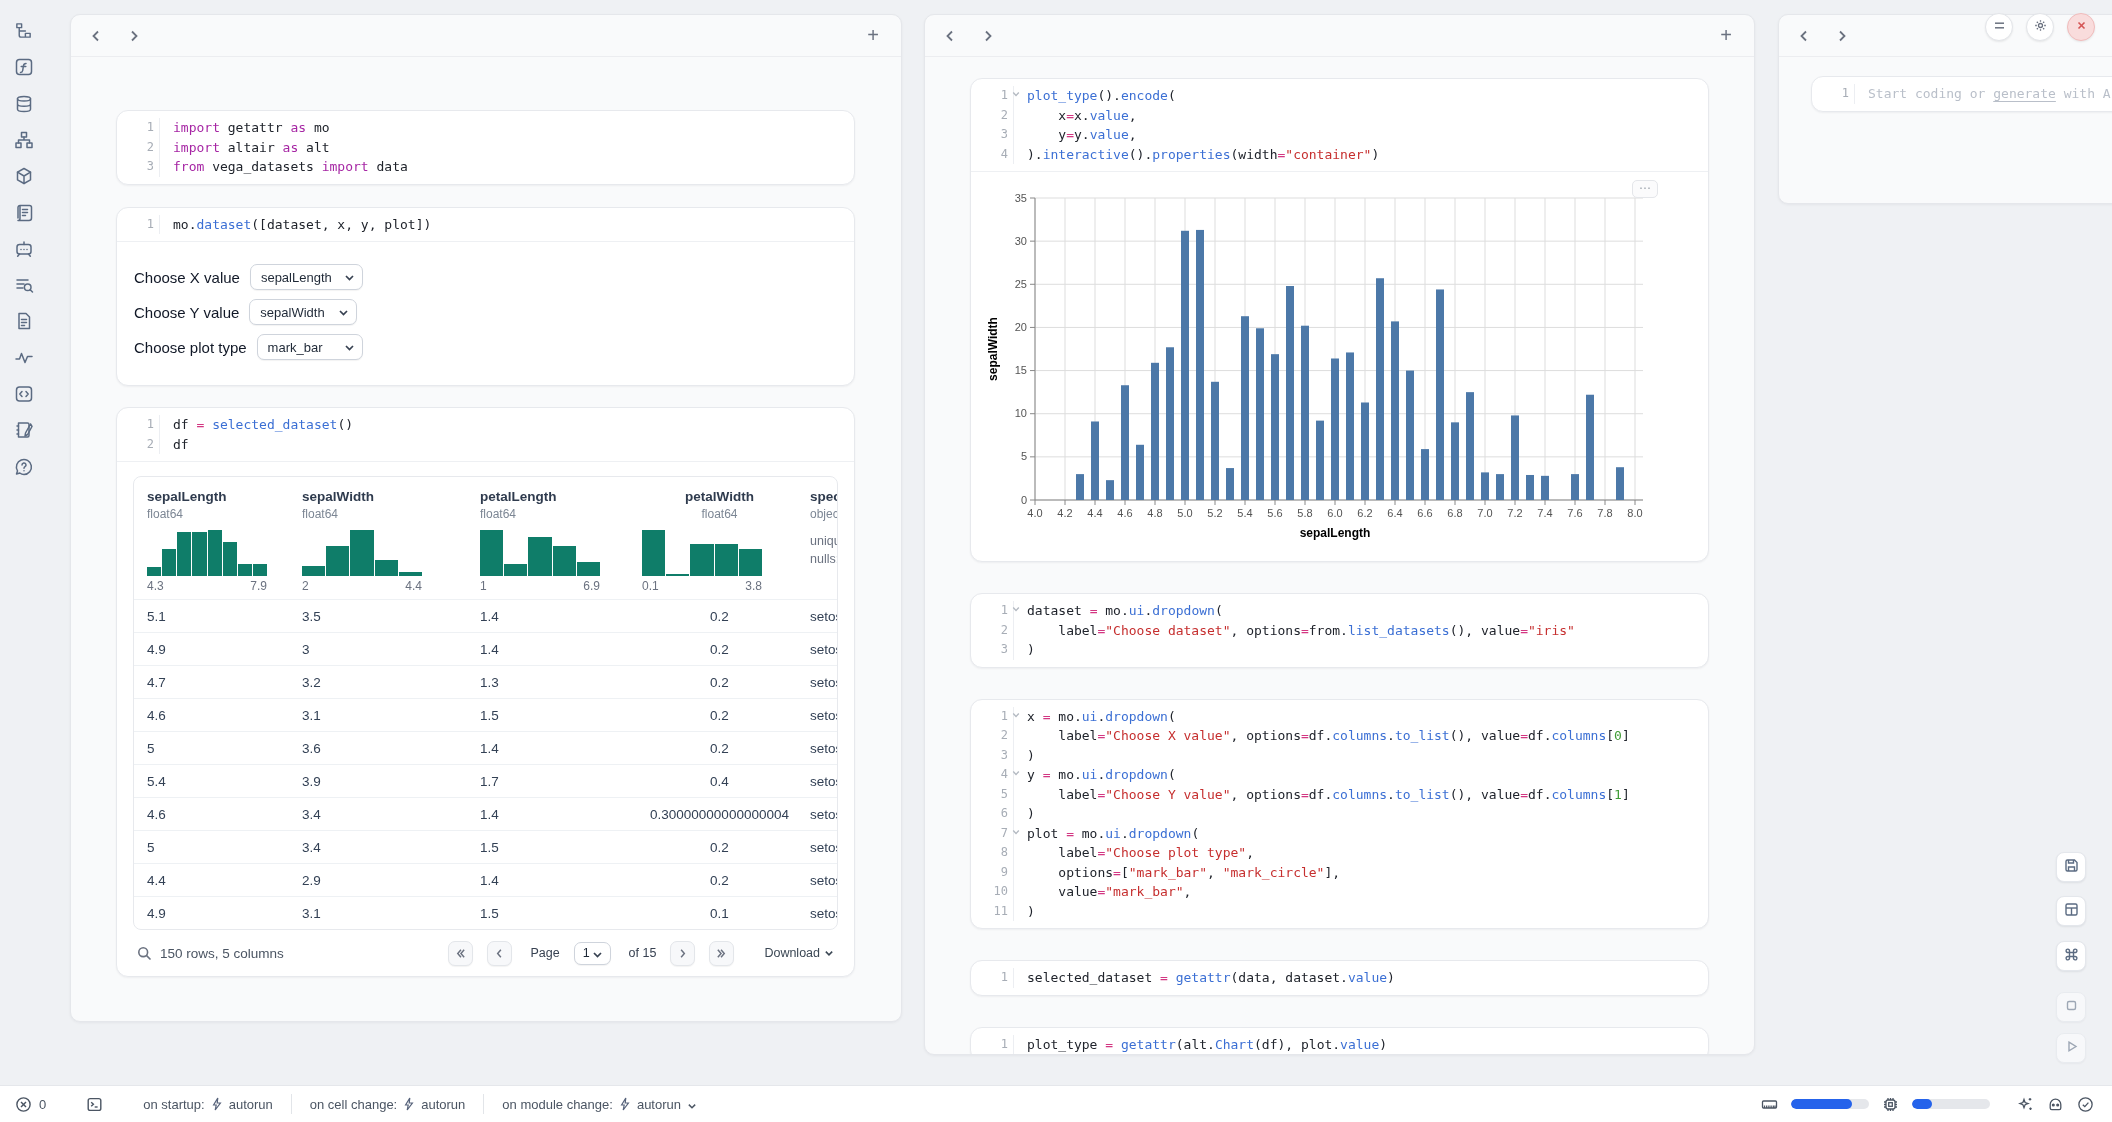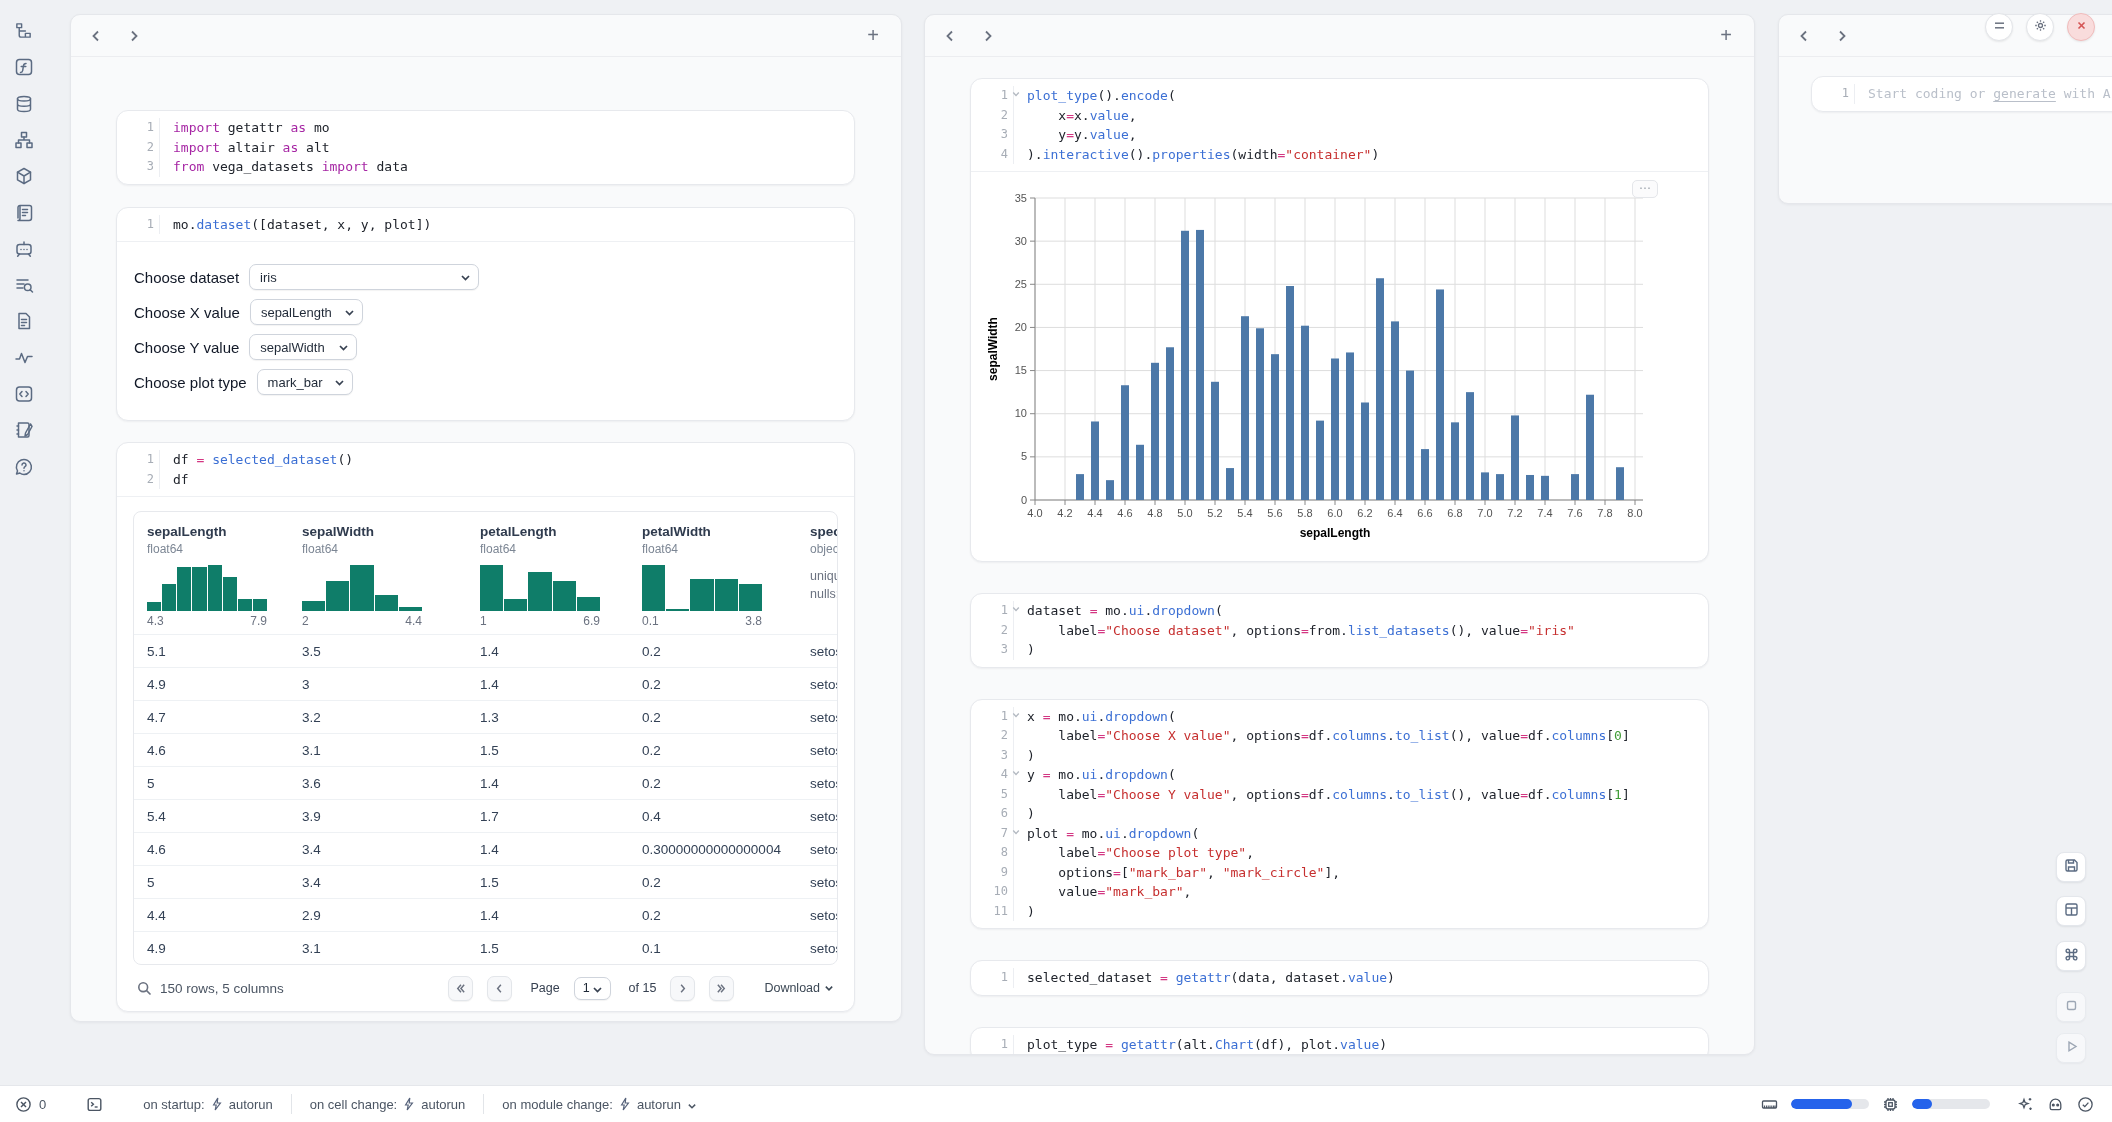--- a/index.html
+++ b/index.html
@@ -54,21 +54,21 @@
   .thead { display:flex; padding:10px 0 6px; }
   .th { padding-left:13px; }
   .th .nm { font-size:13.5px; font-weight:bold; color:#2f3b4e; line-height:19px; }
   .th .tp { font-size:12px; color:#7c8694; line-height:16px; }
   .hist { margin-top:8px; display:flex; align-items:flex-end; gap:1px; height:46px; width:120px; }
   .hist div { background:#0f7d69; flex:1; }
   .rng { width:120px; display:flex; justify-content:space-between; font-size:12px; color:#6b7280; margin-top:3px; }
   .meta { font-size:12.5px; color:#6b7280; line-height:18px; margin-top:10px; }
   .trow { display:flex; border-top:1px solid #eef1f4; height:33px; align-items:center; }
   .td { padding-left:13px; font-size:13.5px; color:#334155; white-space:nowrap; overflow:hidden; }
-  .c0{width:155px;flex:0 0 155px;} .c1{width:178px;flex:0 0 178px;} .c2{width:162px;flex:0 0 162px;} .c3{width:168px;flex:0 0 168px;} .c4{flex:1 1 auto; overflow:hidden;}
+  .c0{width:155px;flex:0 0 155px;} .c1{width:178px;flex:0 0 178px;} .c2{width:162px;flex:0 0 162px;} .c3{width:168px;flex:0 0 168px;text-align:center;} .c4{flex:1 1 auto; overflow:hidden;}
   .tfoot { height:46px; display:flex; align-items:center; padding:0 4px; font-size:13.5px; color:#4b5563; }
   .sicon { width:15px; height:15px; color:#6b7280; margin:0 8px 0 0; }
   .sicon svg{ width:15px; height:15px; display:block; }
   .pgroup { margin-left:auto; display:flex; align-items:center; gap:14px; }
   .pbtn { width:25px; height:25px; border:1px solid #e3e6ea; background:#f7f8fa; border-radius:7px; box-shadow:0 1px 1px rgba(0,0,0,.05); color:#6b7280; display:flex; align-items:center; justify-content:center; cursor:pointer; }
   .pbtn svg { width:11px; height:11px; }
   .plabel { font-size:12.5px; color:#374151; margin-left:4px; }
   .psel { height:23px; padding:0 20px 0 8px; font-size:12.5px; }
   .psel .sv { top:6px; }
   .dl { display:flex; align-items:center; gap:4px; margin-left:16px; color:#3b4754; font-size:12.5px; cursor:pointer; }
@@ -223,31 +223,20 @@
     <div class="cell" style="margin-top:22px">
       <div class="code" id="code-vstack">
           <div class="cline">
             <span class="gut">1</span>
             <span class="ctext"><span>mo.</span><span class="t-f">dataset</span><span>([dataset, x, y, plot])</span></span>
           </div>
         </div>
       <div class="out">
         <div class="ctrls" id="ctrls">
             <div class="ctrl-row">
-              <span class="ctrl-label">Choose dataset</span>
-              <span class="sel" style="width: 230px;">
-                <span>iris</span>
-                <span class="sv">
-                  <svg viewBox="0 0 11 11" fill="none" stroke="currentColor" stroke-width="1.7">
-                    <polyline points="2,4 5.5,7.5 9,4"></polyline>
-                  </svg>
-                </span>
-              </span>
-            </div>
-            <div class="ctrl-row">
               <span class="ctrl-label">Choose X value</span>
               <span class="sel" style="width: 113px;">
                 <span>sepalLength</span>
                 <span class="sv">
                   <svg viewBox="0 0 11 11" fill="none" stroke="currentColor" stroke-width="1.7">
                     <polyline points="2,4 5.5,7.5 9,4"></polyline>
                   </svg>
                 </span>
               </span>
             </div>
@@ -257,21 +246,21 @@
                 <span>sepalWidth</span>
                 <span class="sv">
                   <svg viewBox="0 0 11 11" fill="none" stroke="currentColor" stroke-width="1.7">
                     <polyline points="2,4 5.5,7.5 9,4"></polyline>
                   </svg>
                 </span>
               </span>
             </div>
             <div class="ctrl-row">
               <span class="ctrl-label">Choose plot type</span>
-              <span class="sel" style="width: 96px;">
+              <span class="sel" style="width: 106px;">
                 <span>mark_bar</span>
                 <span class="sv">
                   <svg viewBox="0 0 11 11" fill="none" stroke="currentColor" stroke-width="1.7">
                     <polyline points="2,4 5.5,7.5 9,4"></polyline>
                   </svg>
                 </span>
               </span>
             </div>
           </div>
       </div>

